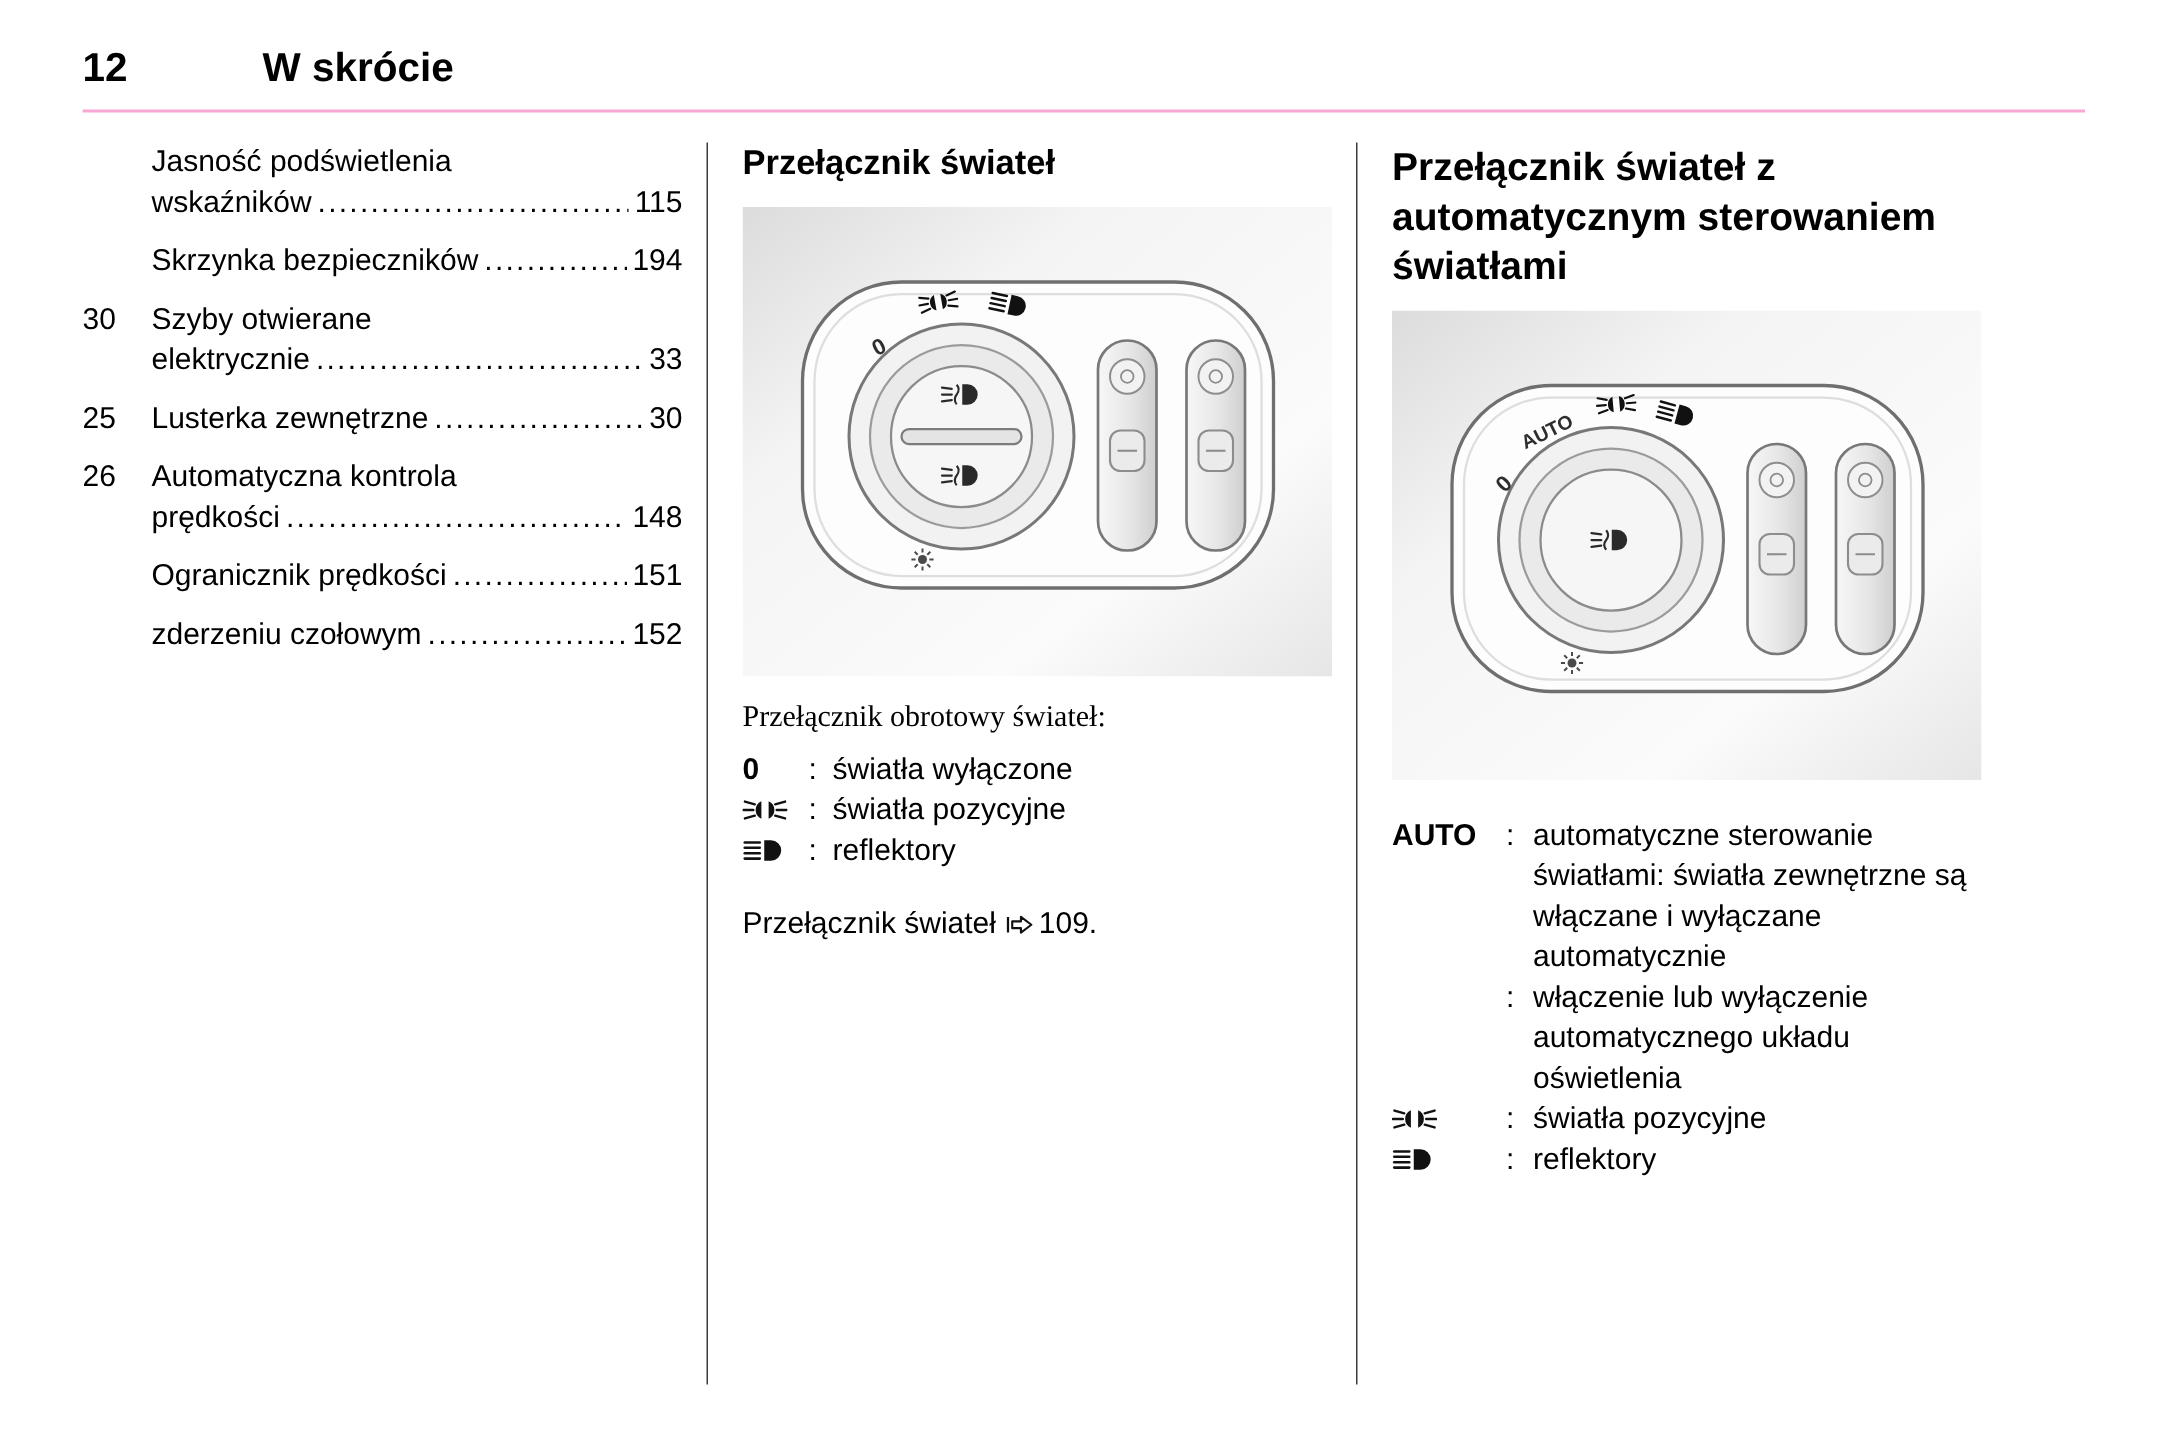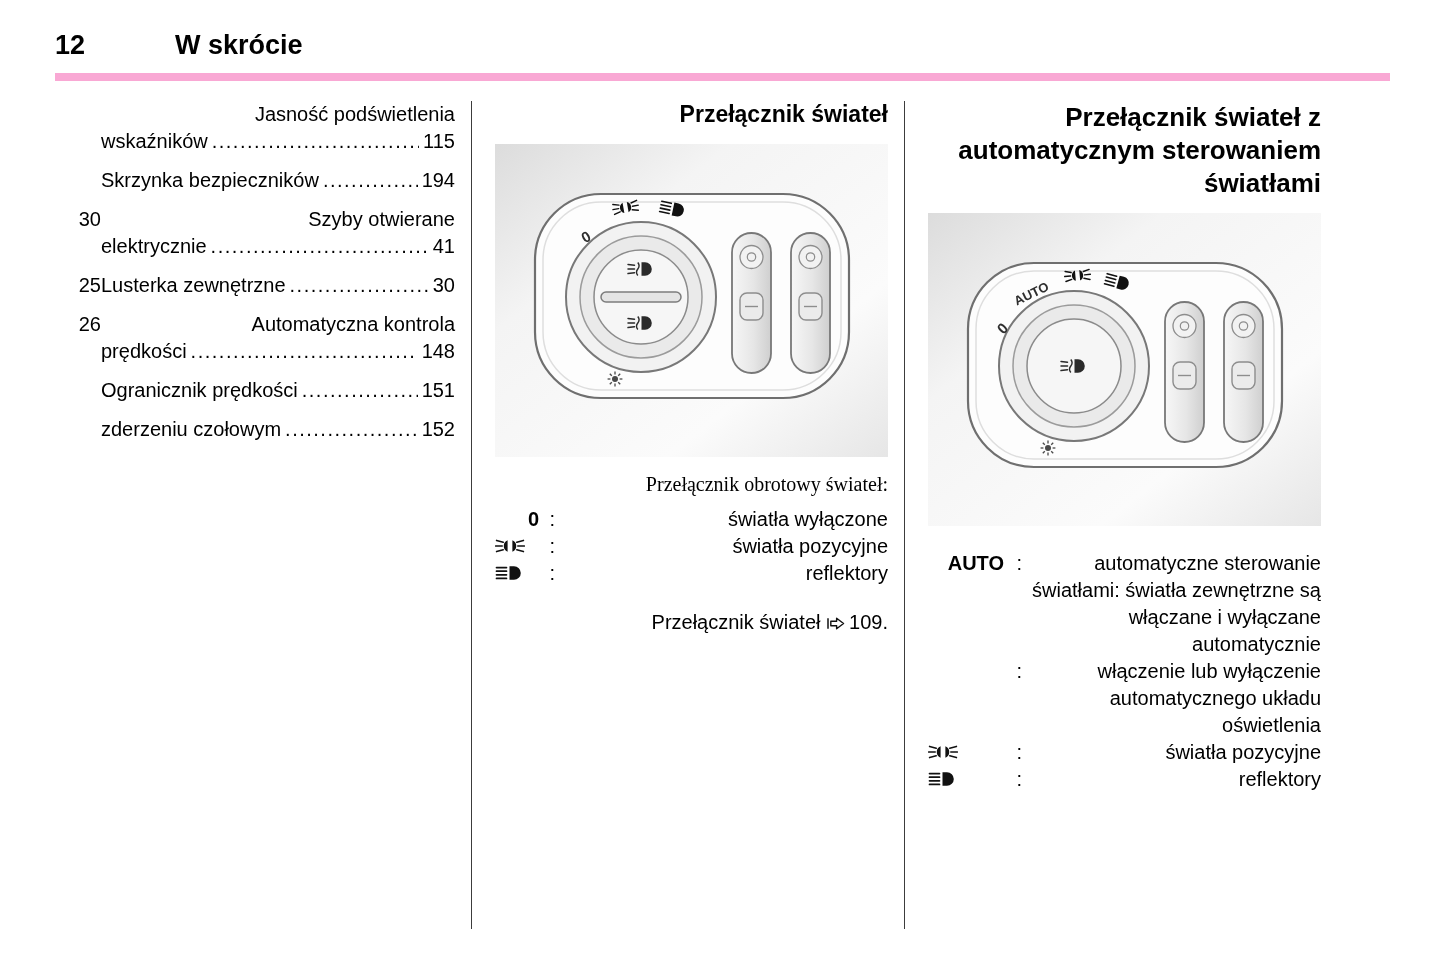--- a/index.html
+++ b/index.html
@@ -4,26 +4,26 @@
 <style>
   * { margin:0; padding:0; box-sizing:border-box; }
   html,body { background:#fff; }
   body {
     width:1445px; height:965px; overflow:hidden;
     font-family:"Liberation Sans", sans-serif; color:#000;
   }
   .page { padding:30px 55px 0 55px; }
 
   
-  .page-header { display:flex; align-items:baseline; border-bottom:8px solid #f9a8d4; padding-bottom:12px; }
+  .page-header { display:flex; align-items:baseline; border-bottom:2px solid #f9a8d4; padding-bottom:12px; }
   .page-num { font-size:27px; font-weight:bold; width:120px; }
   .chapter { font-size:27px; font-weight:bold; }
 
   
-  .cols { display:flex; margin-top:20px; min-height:828px;text-align:right; }
+  .cols { display:flex; margin-top:20px; min-height:828px; }
   .divider { width:1px; background:#3c3c3c; margin:0 23px 0 16px; }
   .col-left { width:400px; font-size:20px; line-height:27px; }
   .col-mid { width:393px; }
   .col-right { width:393px; }
 
   
   .toc-item { display:flex; margin-bottom:12px; }
   .toc-num { width:46px; flex:none; }
   .toc-body { flex:1; min-width:0; }
   .toc-line { display:flex; align-items:baseline; }
@@ -153,21 +153,21 @@
         </div>
       </div>
 
       <div class="toc-item">
         <span class="toc-num">30</span>
         <div class="toc-body">
           <div>Szyby otwierane</div>
           <div class="toc-line">
             <span class="toc-label">elektrycznie</span>
             <span class="toc-dots">.................................</span>
-            <span class="toc-page">41</span>
+            <span class="toc-page">33</span>
           </div>
         </div>
       </div>
 
       <div class="toc-item">
         <span class="toc-num">25</span>
         <div class="toc-body">
           <div class="toc-line">
             <span class="toc-label">Lusterka zewnętrzne</span>
             <span class="toc-dots">.................................</span>

